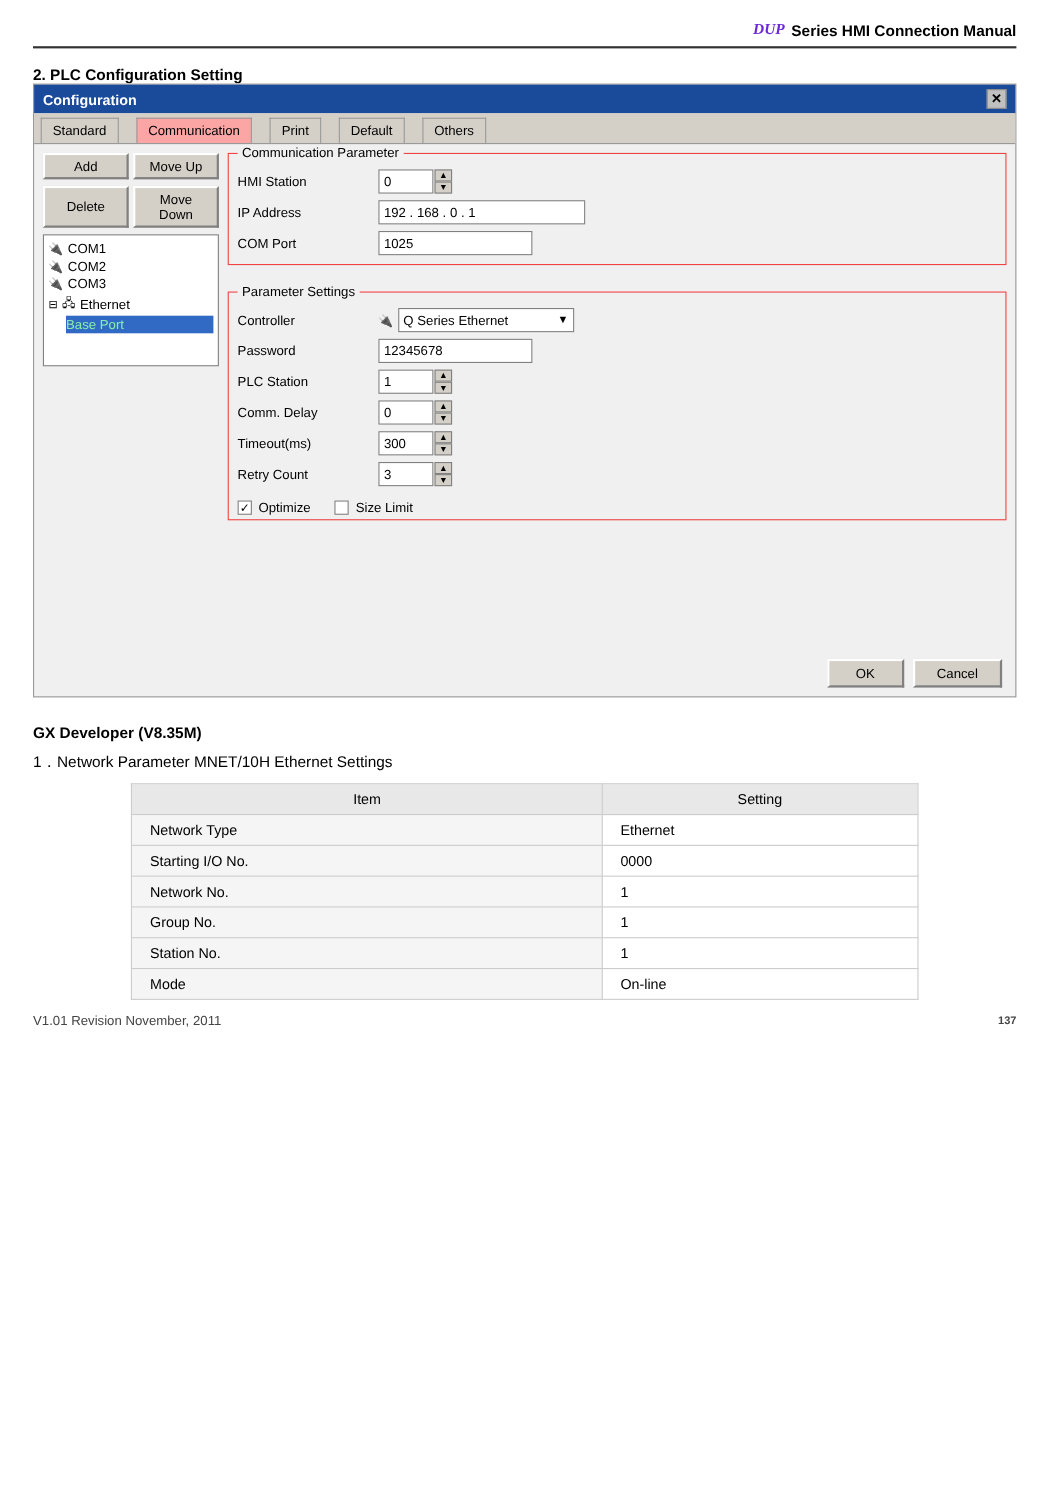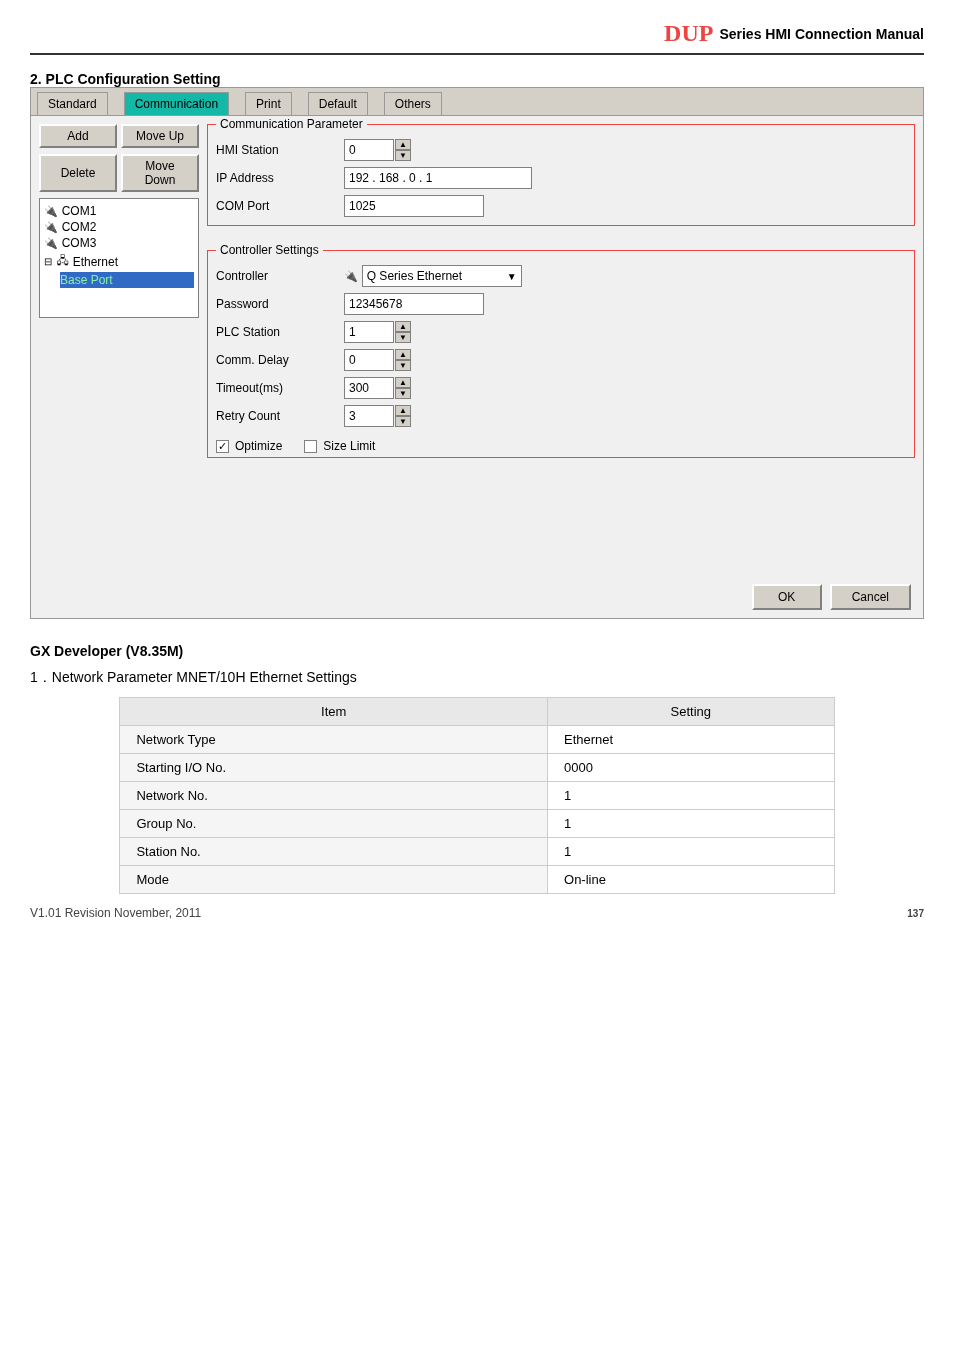--- a/index.html
+++ b/index.html
@@ -15,23 +15,24 @@
     .page-header {
       display: flex;
       justify-content: flex-end;
       align-items: center;
       border-bottom: 2px solid #333;
       padding-bottom: 6px;
       margin-bottom: 16px;
     }
     .logo-text {
       font-family: 'Times New Roman', serif;
-      font-size: 24px;
+      font-size: 14px;
       font-weight: bold;
-      color: #ef4444;
+      font-style: italic;
+      color: #6d28d9;
       margin-right: 6px;
     }
     .header-subtitle {
       font-size: 14px;
       font-weight: bold;
     }
 
     
     .section-heading {
       font-size: 14px;
@@ -78,21 +79,21 @@
     }
     .tab {
       padding: 4px 10px;
       border: 1px solid #999;
       border-bottom: none;
       background: #d4d0c8;
       font-size: 12px;
       cursor: pointer;
     }
     .tab.active {
-      background: #14b8a6;
+      background: #fca5a5;
       font-weight: normal;
     }
 
     
     .dialog-body {
       display: flex;
       padding: 8px;
       gap: 8px;
       min-height: 460px;
     }
@@ -328,20 +329,24 @@
 <body>
 
 <div class="page-header">
   <span class="logo-text">DUP</span>
   <span class="header-subtitle">Series HMI Connection Manual</span>
 </div>
 
 <div class="section-heading">2.  PLC Configuration Setting</div>
 
 <div class="config-dialog">
+  <div class="config-title-bar">
+    <span>Configuration</span>
+    <div class="title-bar-close">✕</div>
+  </div>
 
   <div class="tab-bar">
     <div class="tab">Standard</div>
     <div class="tab active">Communication</div>
     <div class="tab">Print</div>
     <div class="tab">Default</div>
     <div class="tab">Others</div>
   </div>
 
   <div class="dialog-body">
@@ -401,21 +406,21 @@
 
           <span class="param-label">COM Port</span>
           <div class="param-value">
             <input class="text-input" type="text" value="1025" style="">
           </div>
 
         </div>
       </div>
 
       <div class="param-group">
-        <span class="param-group-title">Controller Settings</span>
+        <span class="param-group-title">Parameter Settings</span>
         <div class="param-grid">
 
           <span class="param-label">Controller</span>
           <div class="controller-row">
             <span style="font-size:11px;">🔌</span>
             <div class="dropdown">
               <span>Q Series Ethernet</span>
               <span class="dropdown-arrow">▼</span>
             </div>
           </div>

